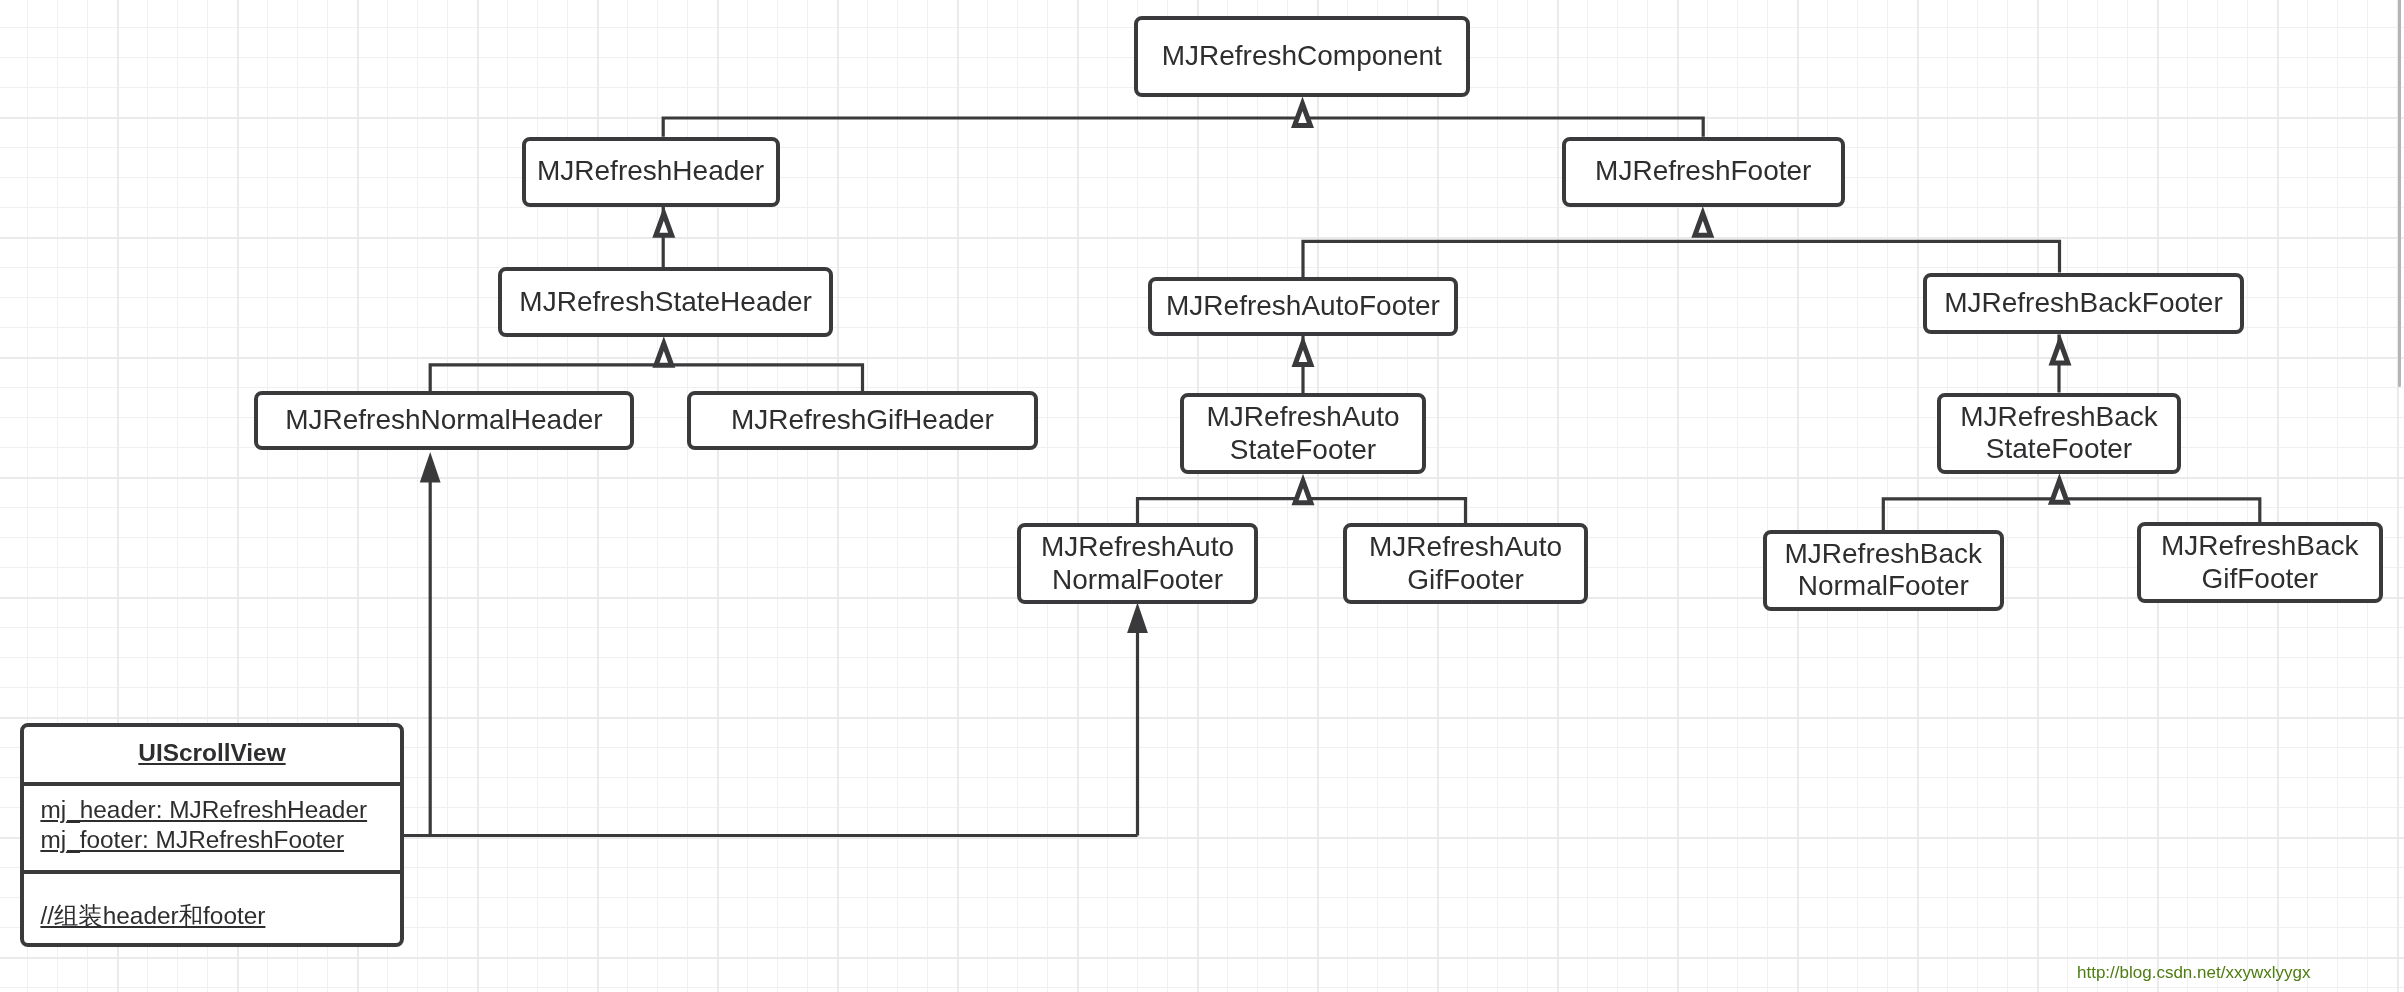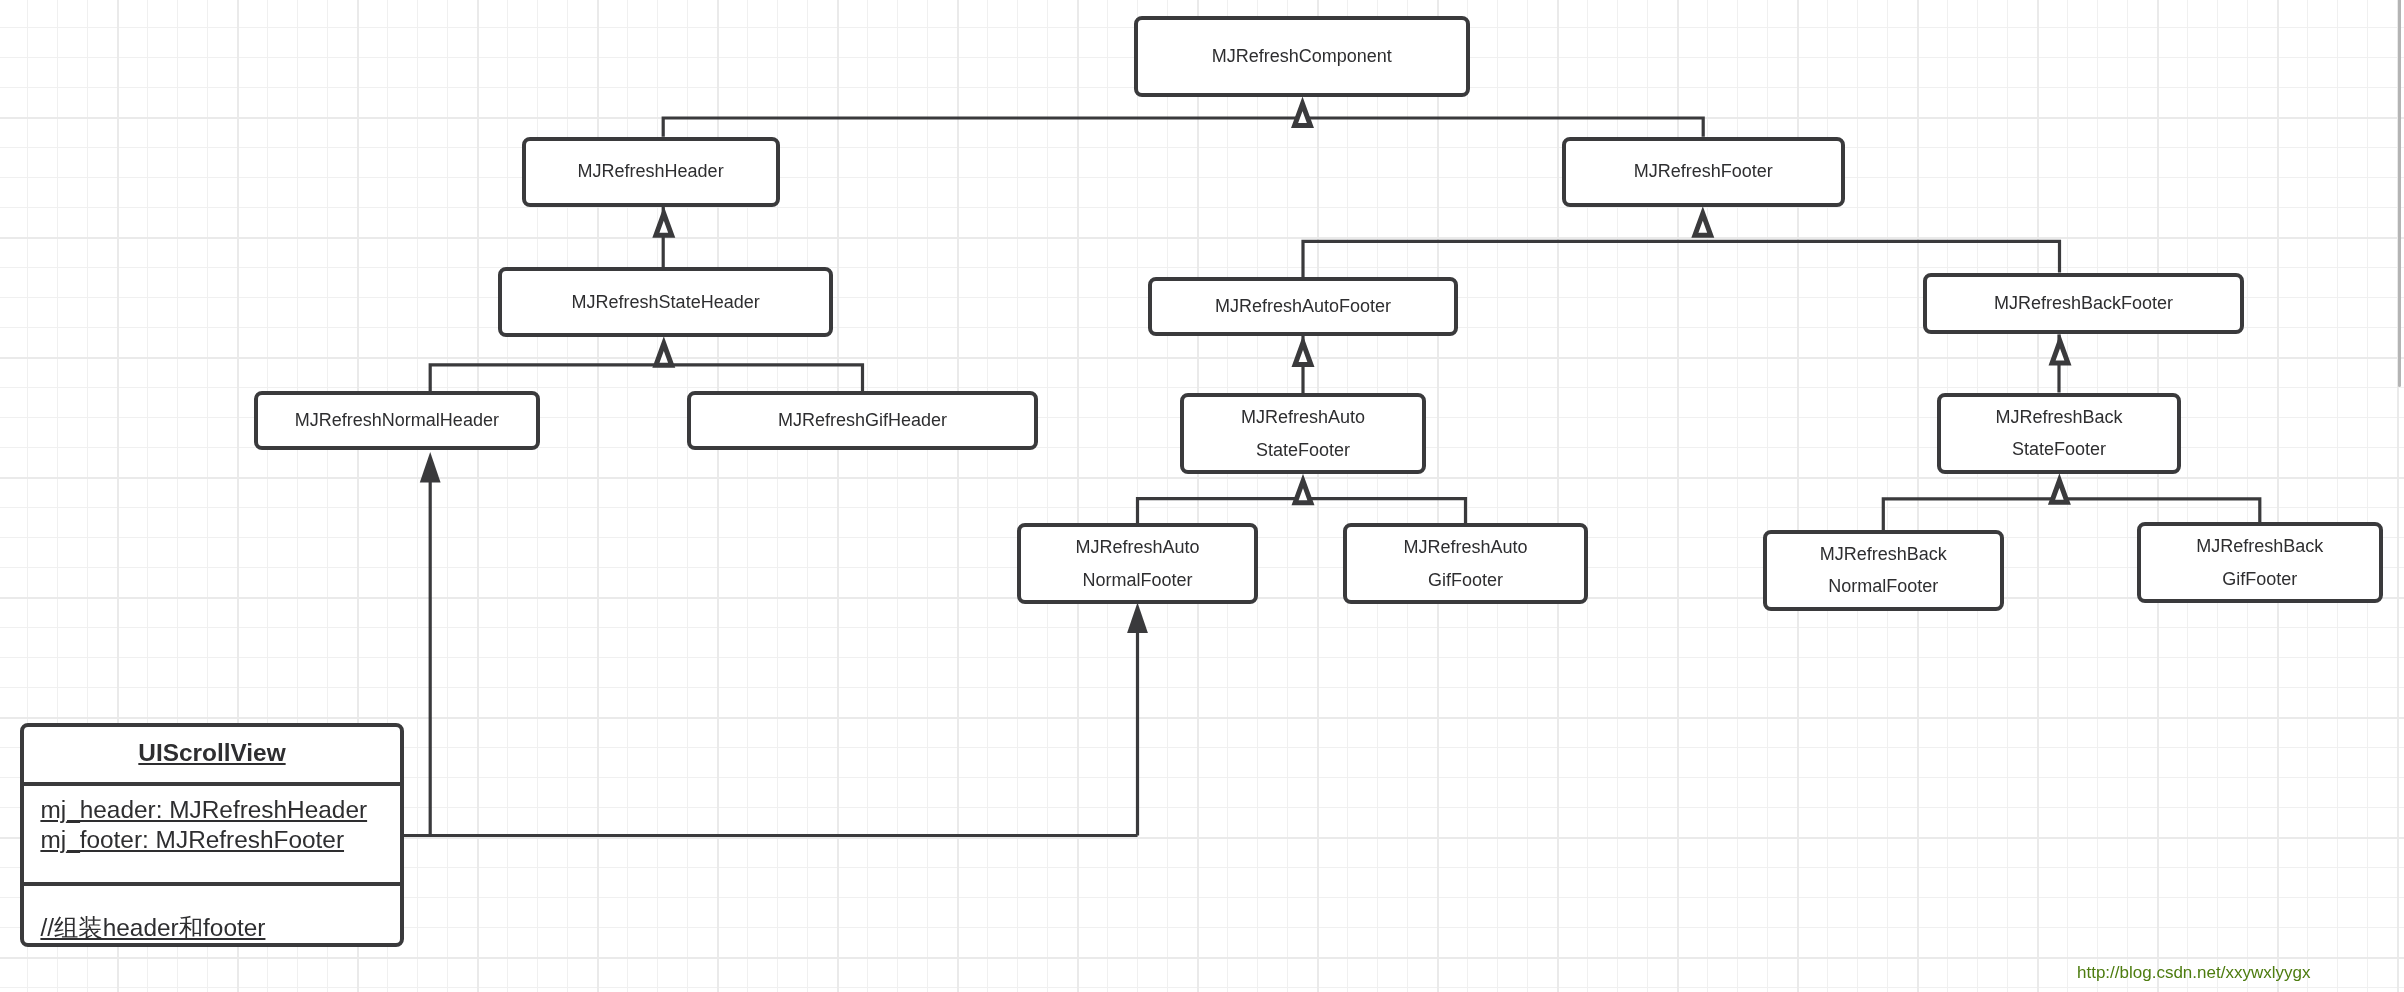--- a/index.html
+++ b/index.html
@@ -14,21 +14,21 @@
       linear-gradient(to bottom,#eaeaea 1.8px,transparent 1.6px),
       linear-gradient(to right,#f0f0f0 1.2px,transparent 1.2px),
       linear-gradient(to bottom,#f0f0f0 1.2px,transparent 1.2px);
     background-size:120px 120px,120px 120px,30px 30px,30px 30px;
     background-position:117px 0,0 117px,27px 0,0 27px;
   }
   svg#edges{position:absolute;left:0;top:0;width:2404px;height:992px;}
   .node{position:absolute;box-sizing:border-box;background:#ffffff;
         border:4px solid #3a3a3c;border-radius:8px;
         display:flex;align-items:center;justify-content:center;
-        font-size:18px;color:#2e2e30;line-height:32.5px;text-align:center;
+        font-size:28px;color:#2e2e30;line-height:32.5px;text-align:center;
         white-space:pre-line;}
   .umlbox{position:absolute;box-sizing:border-box;background:#ffffff;
         border:4px solid #3a3a3c;border-radius:8px;overflow:hidden;
         font-size:24.4px;color:#2e2e30;}
   .uml-title{text-align:center;font-weight:bold;}
   .uml-sep{border-top:4px solid #3a3a3c;}
   .uml-body{box-sizing:border-box;padding-left:16.5px;white-space:pre-line;line-height:29.5px;}
   .uml-title{box-sizing:border-box;}
   #wm{position:absolute;left:2077px;top:963px;font-family:Liberation Sans, sans-serif;
       font-size:17px;color:#4d7c0f;white-space:nowrap;}
@@ -77,39 +77,39 @@
       <polygon points="1137.5,602.5 1127.1,633 1147.9,633"></polygon>
     </g>
   </svg>
 
   <div class="node" style="left:1133.5px;top:15.5px;width:336.5px;height:81.5px;">MJRefreshComponent</div>
   <div class="node" style="left:521.6px;top:136.7px;width:258px;height:70.0px;">MJRefreshHeader</div>
   <div class="node" style="left:1561.6px;top:136.7px;width:283.3px;height:70.0px;">MJRefreshFooter</div>
   <div class="node" style="left:498px;top:267.1px;width:335.3px;height:69.7px;">MJRefreshStateHeader</div>
   <div class="node" style="left:1148px;top:276.9px;width:310px;height:59px;">MJRefreshAutoFooter</div>
   <div class="node" style="left:1898.6px;top:272.6px;width:321.8px;height:61.8px;margin-left:24px;">MJRefreshBackFooter</div>
-  <div class="node" style="left:253.9px;top:390.7px;width:286px;height:59.4px;">MJRefreshNormalHeader</div>
+  <div class="node" style="left:253.9px;top:390.7px;width:380px;height:59.4px;">MJRefreshNormalHeader</div>
   <div class="node" style="left:686.9px;top:390.7px;width:351.1px;height:59.4px;">MJRefreshGifHeader</div>
   <div class="node" style="left:1180px;top:393px;width:246px;height:81.2px;">MJRefreshAuto
 StateFooter</div>
   <div class="node" style="left:1937.0px;top:392.5px;width:244.0px;height:81.3px;">MJRefreshBack
 StateFooter</div>
   <div class="node" style="left:1016.6px;top:523.2px;width:241.9px;height:80.8px;">MJRefreshAuto
 NormalFooter</div>
   <div class="node" style="left:1343.0px;top:523.2px;width:245.0px;height:80.8px;">MJRefreshAuto
 GifFooter</div>
   <div class="node" style="left:1762.8px;top:529.8px;width:241.0px;height:80.9px;">MJRefreshBack
 NormalFooter</div>
   <div class="node" style="left:2136.6px;top:522.4px;width:246.4px;height:80.8px;">MJRefreshBack
 GifFooter</div>
 
   <div class="umlbox" style="left:19.9px;top:722.6px;width:384.2px;height:224.4px;text-decoration:underline;">
     <div class="uml-title" style="height:55.5px;line-height:51px;">UIScrollView</div>
     <div class="uml-sep"></div>
-    <div class="uml-body" style="height:96px;padding-top:9px;">mj_header: MJRefreshHeader
+    <div class="uml-body" style="height:84px;padding-top:9px;">mj_header: MJRefreshHeader
 mj_footer: MJRefreshFooter</div>
     <div class="uml-sep"></div>
     <div class="uml-body" style="padding-top:27px;">//组装header和footer</div>
   </div>
 
   <div id="wm">http://blog.csdn.net/xxywxlyygx</div>
   <div id="sb"></div>
 </div>
 
 </body></html>

